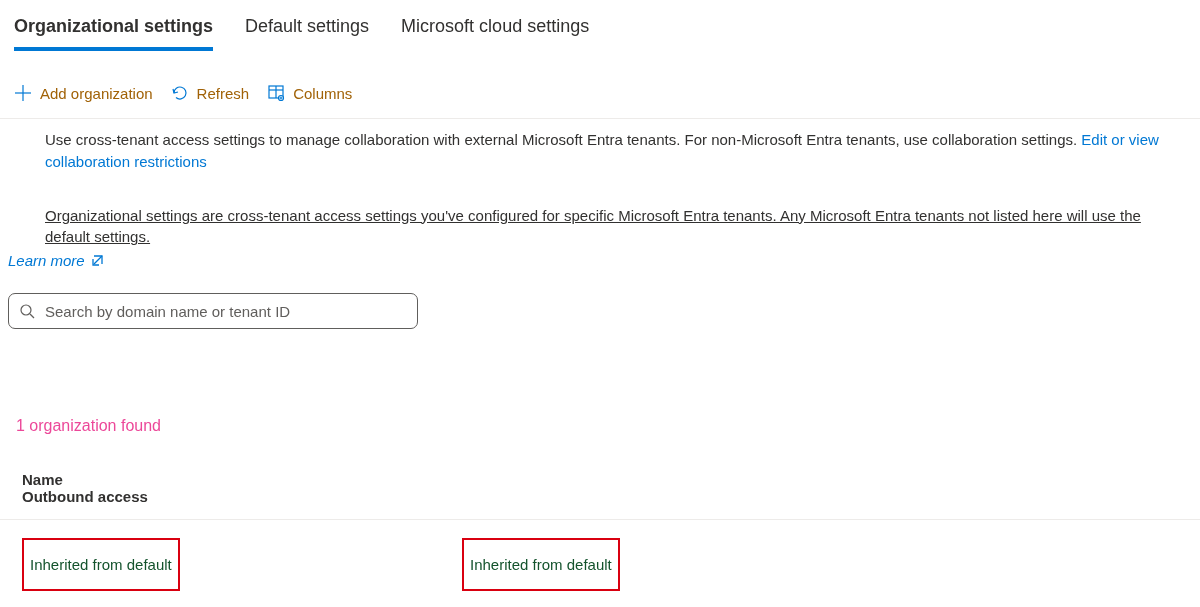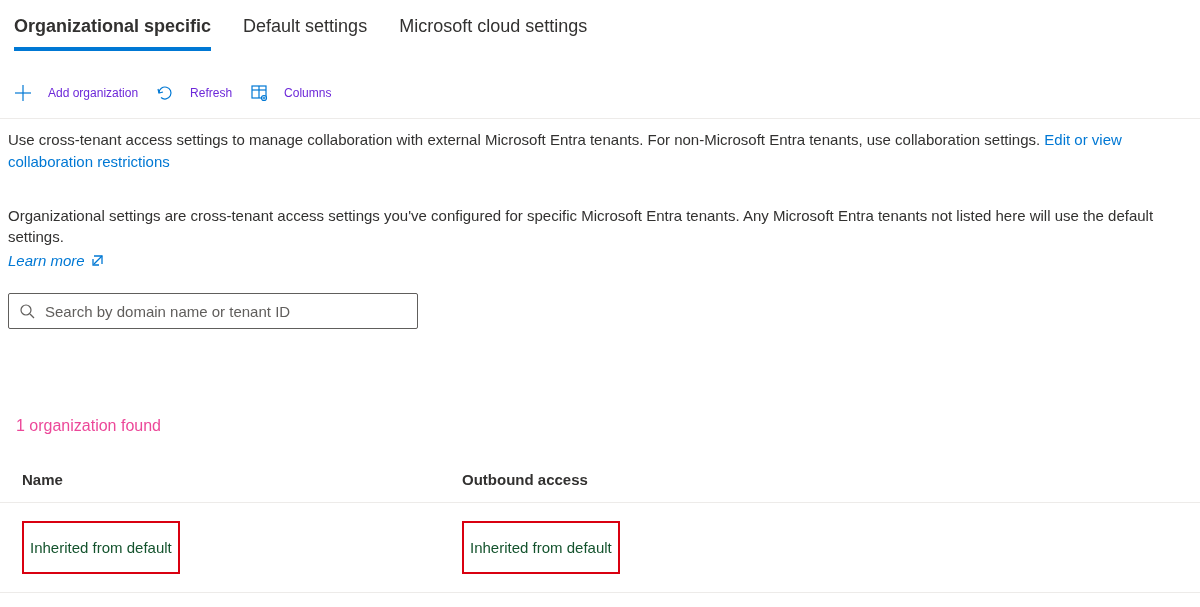--- a/index.html
+++ b/index.html
@@ -37,34 +37,35 @@
     .toolbar {
       display: flex;
       gap: 18px;
       padding: 32px 14px 16px 14px;
       border-bottom: 1px solid #edebe9;
       align-items: center;
     }
     .toolbar-btn {
       display: flex;
       align-items: center;
-      gap: 16px;
-      cursor: pointer;
-      font-size: 12px;
-      color: #6d28d9;
+      gap: 8px;
+      cursor: pointer;
+      font-size: 15px;
+      color: #a16207;
     }
     .toolbar-btn svg {
       stroke: #0078d4;
       fill: none;
     }
     .description {
       padding: 10px 26px 0 8px;
       font-size: 15px;
       line-height: 1.45;
       color: #323130;
+      margin-left: 37px;
     }
     .description .link {
       color: #0078d4;
       cursor: pointer;
     }
     .learn-more {
       padding: 4px 8px 18px 8px;
       font-style: italic;
     }
     .learn-more .link {
@@ -73,21 +74,21 @@
       cursor: pointer;
       display: inline-flex;
       align-items: center;
       gap: 6px;
     }
     .search-box {
       margin: 6px 8px 0 8px;
       width: 410px;
       height: 36px;
       border: 1px solid #605e5c;
-      border-radius: 2px;
+      border-radius: 7px;
       display: flex;
       align-items: center;
       padding: 8px 10px;
       gap: 10px;
     }
     .search-box input {
       border: none;
       outline: none;
       font-size: 15px;
       flex: 1;
@@ -106,20 +107,21 @@
       width: 100%;
     }
     .table-header, .table-row {
       display: flex;
       padding: 14px 22px;
       border-bottom: 1px solid #edebe9;
     }
     .table-header {
       font-weight: 600;
       font-size: 15px;
+      flex-direction: column;
     }
     .col-name {
       width: 440px;
     }
     .col-inbound {
       width: 440px;
     }
     .col-outbound {
       flex: 1;
     }
@@ -137,21 +139,21 @@
     .open-icon {
       display: inline-block;
       width: 13px;
       height: 13px;
     }
   </style>
 </head>
 <body>
 
 <div class="tabs">
-  <div class="tab active">Organizational specific</div>
+  <div class="tab active">Organizational settings</div>
   <div class="tab">Default settings</div>
   <div class="tab">Microsoft cloud settings</div>
 </div>
 
 <div class="toolbar">
   <div class="toolbar-btn">
     <svg width="18" height="18" viewBox="0 0 18 18">
       <line x1="9" y1="1" x2="9" y2="17" stroke-width="1.2"></line>
       <line x1="1" y1="9" x2="17" y2="9" stroke-width="1.2"></line>
     </svg>
@@ -174,21 +176,21 @@
       <line x1="12.5" y1="14" x2="15.5" y2="14" stroke-width="1"></line>
     </svg>
     <span>Columns</span>
   </div>
 </div>
 
 <div class="description">
   <span>Use cross-tenant access settings to manage collaboration with external Microsoft Entra tenants. For non-Microsoft Entra tenants, use collaboration settings. </span><span class="link">Edit or view collaboration restrictions</span>
 </div>
 
-<div class="description" style="padding-top:32px;">
+<div class="description" style="padding-top:32px;text-decoration:underline;">
   <span>Organizational settings are cross-tenant access settings you've configured for specific Microsoft Entra tenants. Any Microsoft Entra tenants not listed here will use the default settings.</span>
 </div>
 
 <div class="learn-more">
   <span class="link">
     <span>Learn more</span>
     <svg class="open-icon" width="13" height="13" viewBox="0 0 13 13">
       <path d="M 3 2 L 11 2 L 11 10" stroke="#0078d4" stroke-width="1.3" fill="none"></path>
       <line x1="11" y1="2" x2="3" y2="10" stroke="#0078d4" stroke-width="1.3"></line>
       <polyline points="2,5 2,11 8,11" stroke="#0078d4" stroke-width="1.3" fill="none"></polyline>

